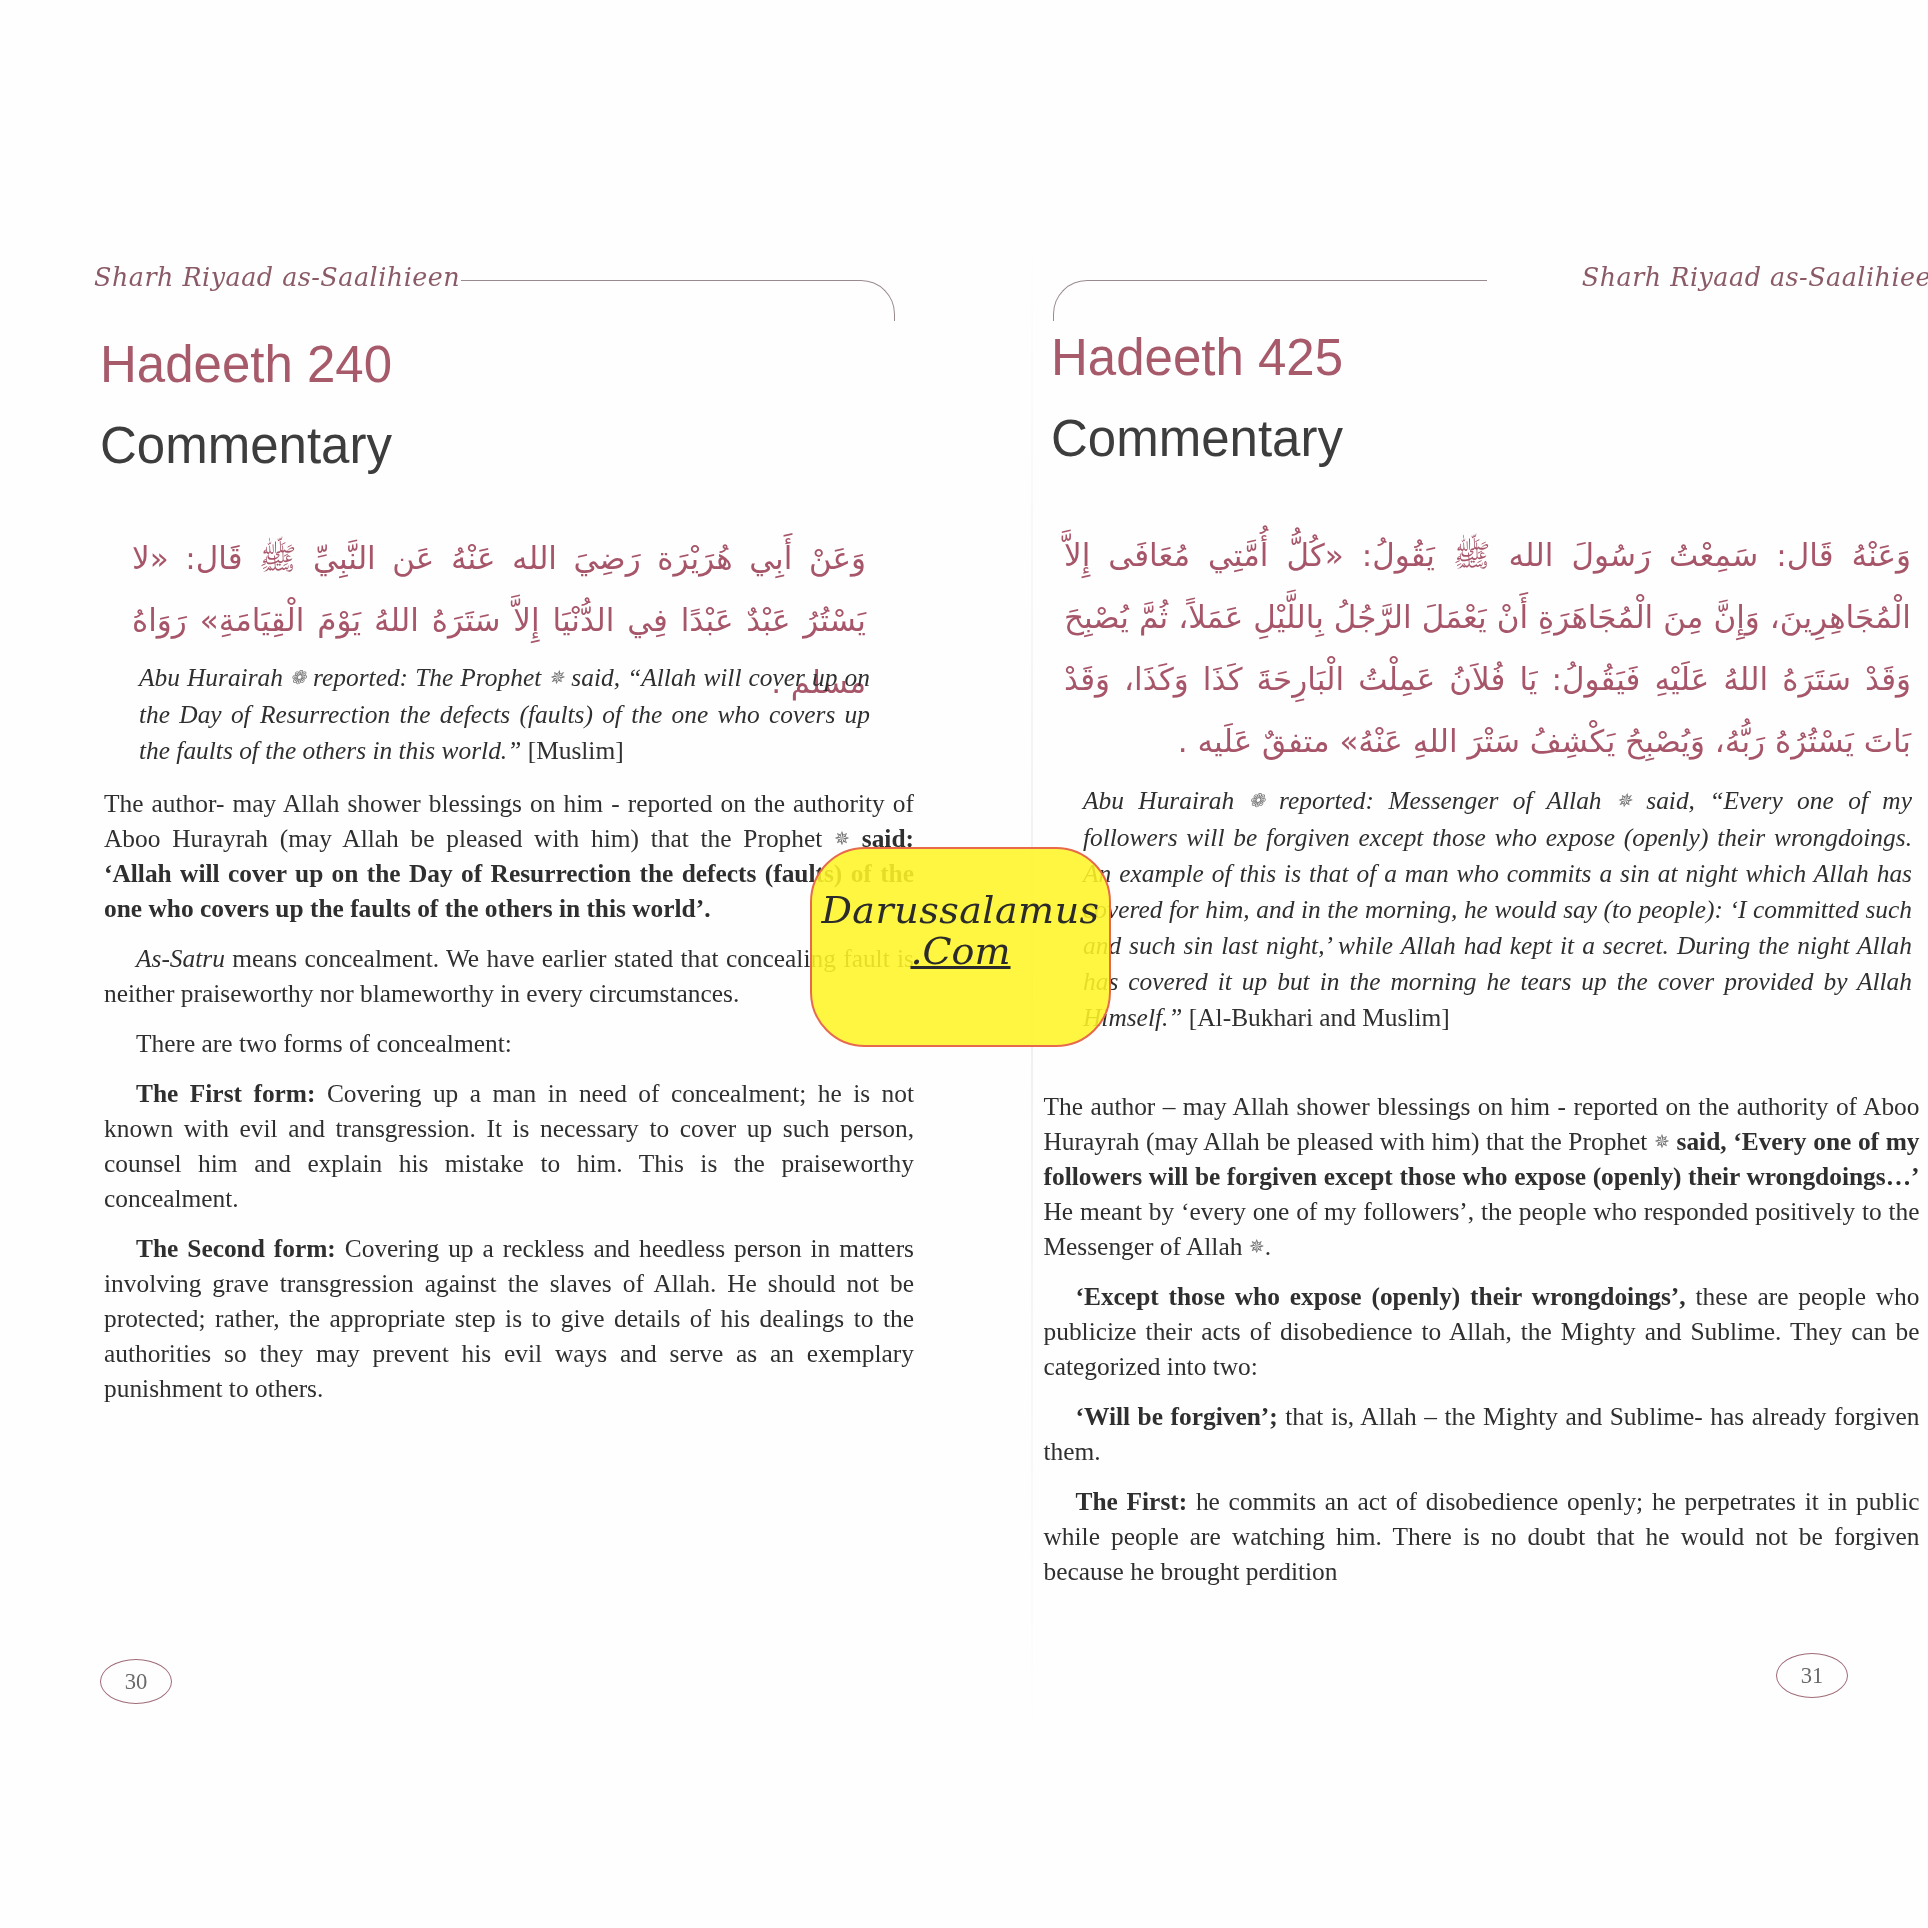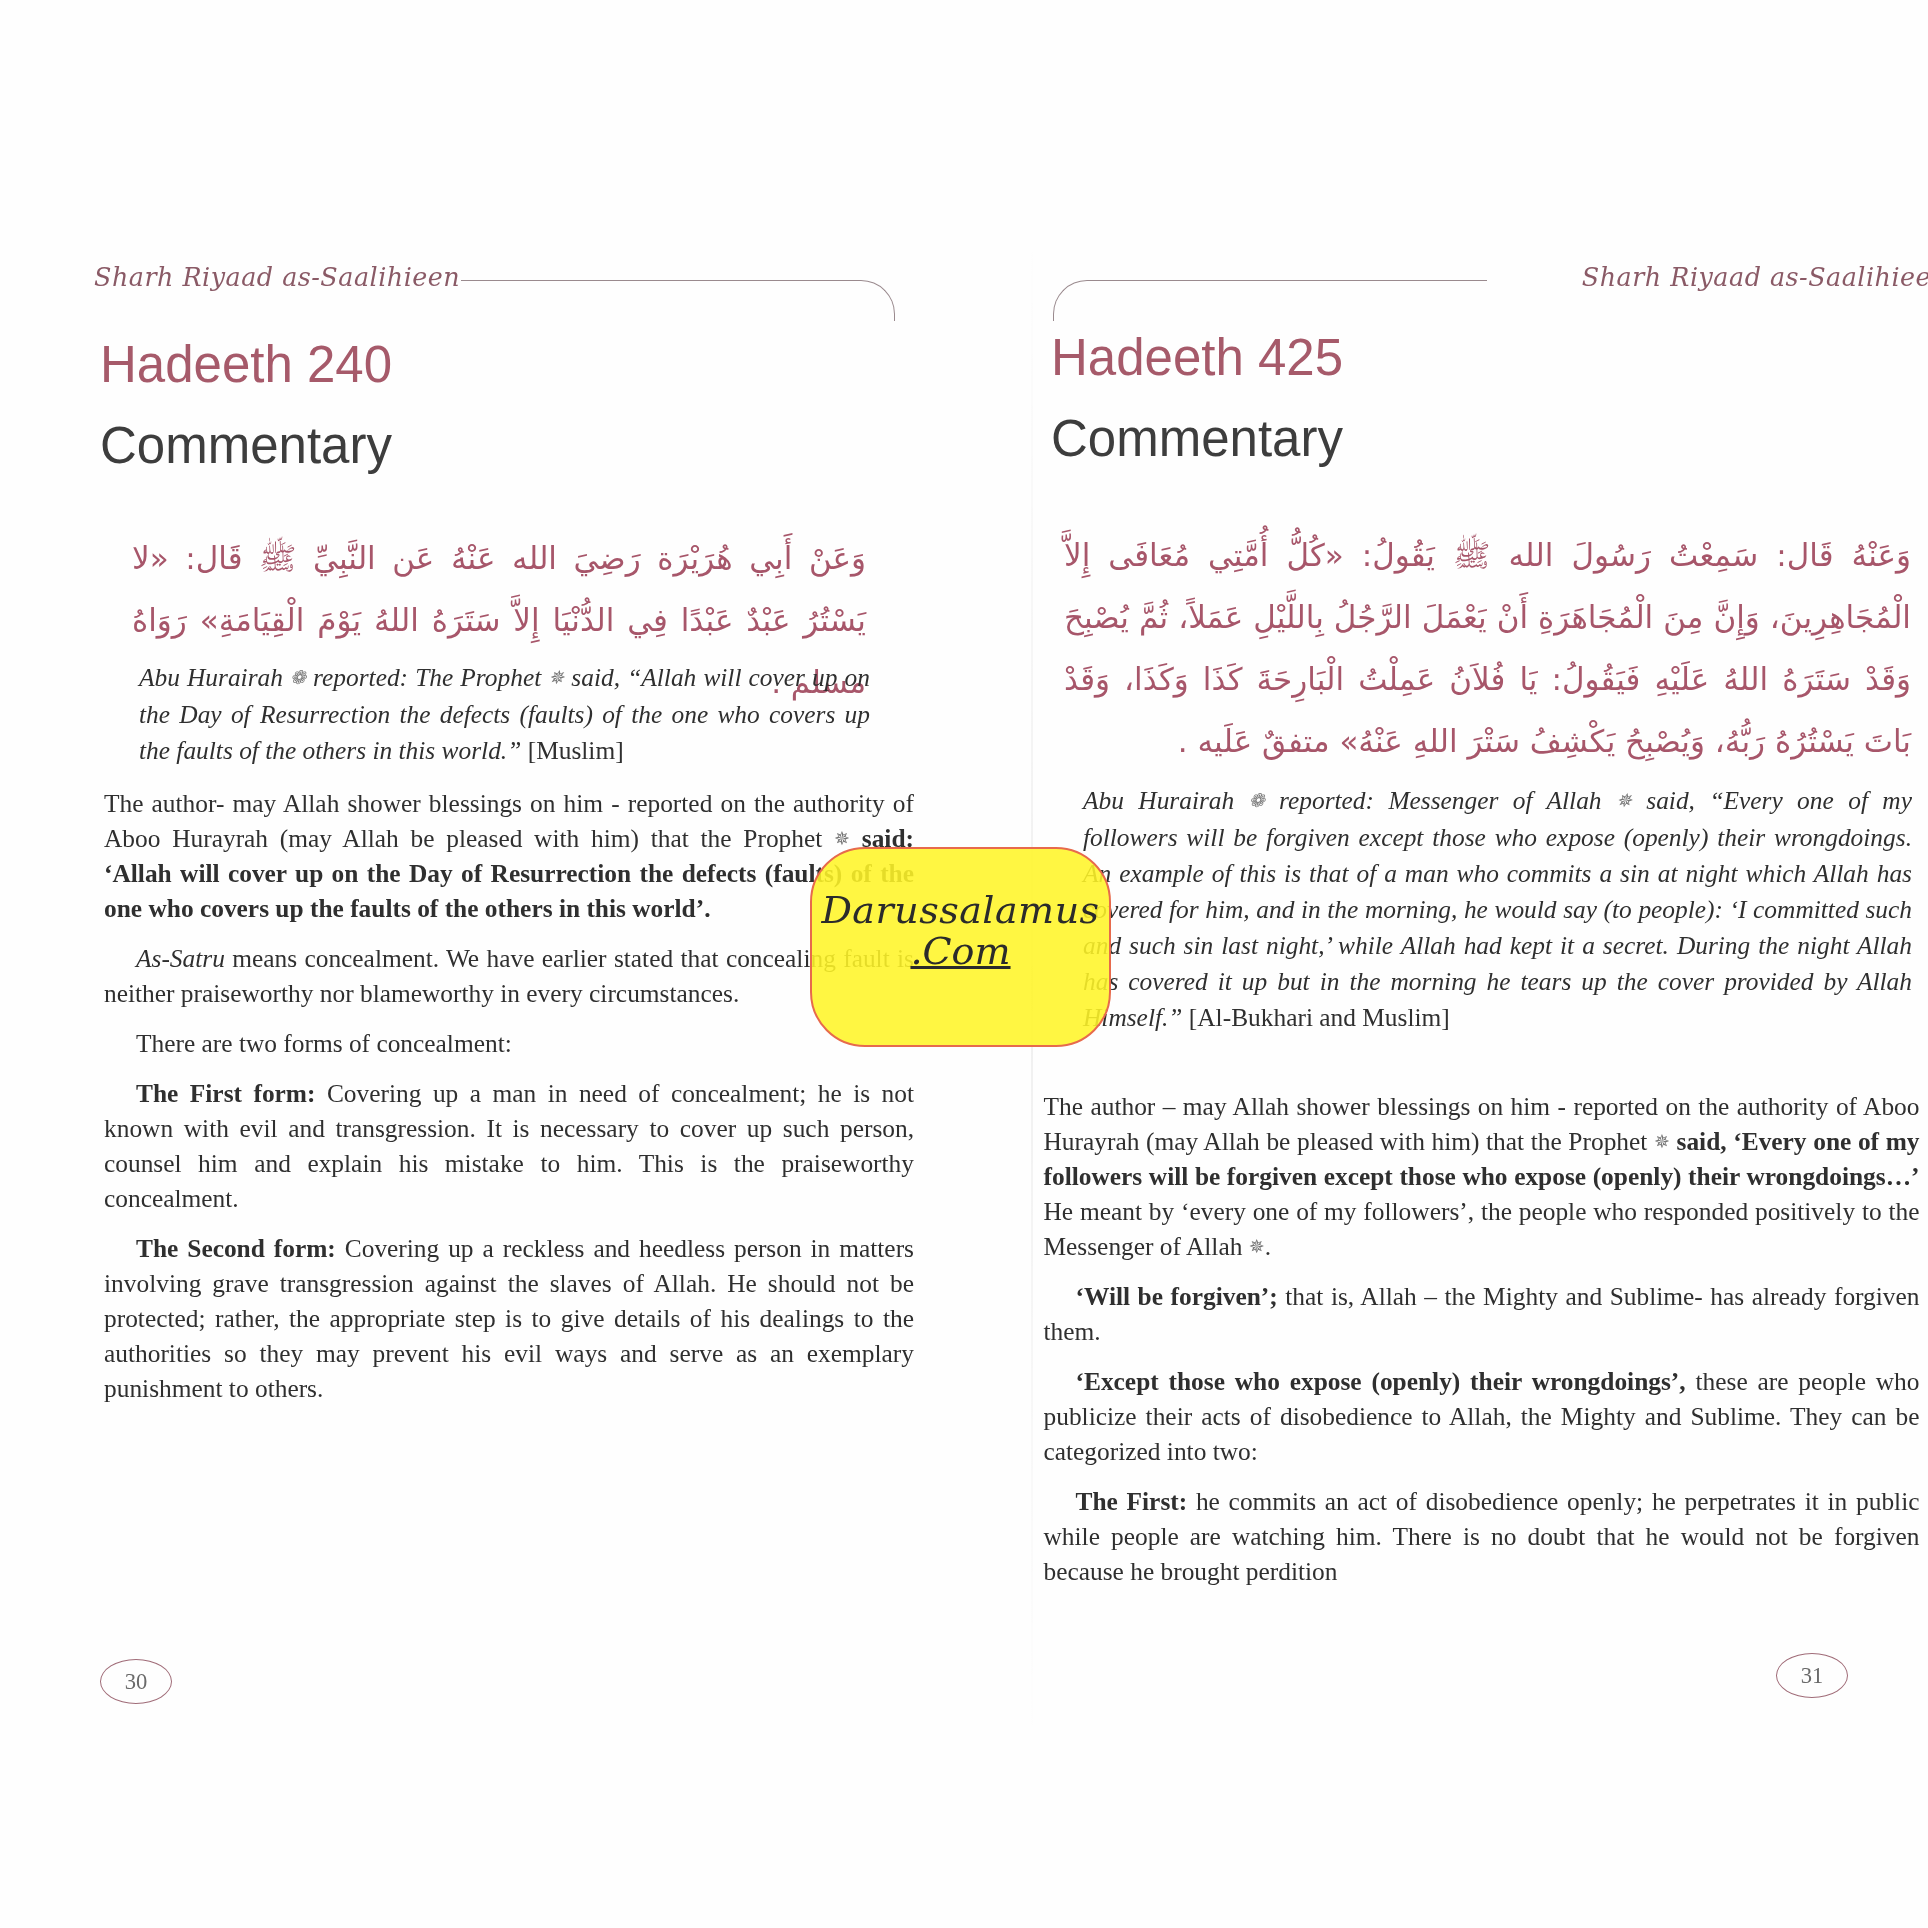--- a/index.html
+++ b/index.html
@@ -262,26 +262,26 @@
 
     <div class="body-text">
       <p>
         <span>The author – may Allah shower blessings on him - reported on the authority of Aboo Hurayrah (may Allah be pleased with him) that the Prophet</span>
         <span class="salutation">✵</span>
         <span class="lead">said, ‘Every one of my followers will be forgiven except those who expose (openly) their wrongdoings…’</span>
         <span>He meant by ‘every one of my followers’, the people who responded positively to the Messenger of Allah</span>
         <span class="salutation">✵</span><span>.</span>
       </p>
       <p class="indent">
+        <span class="lead">‘Except those who expose (openly) their wrongdoings’,</span>
+        <span>these are people who publicize their acts of disobedience to Allah, the Mighty and Sublime. They can be categorized into two:</span>
+      </p>
+      <p class="indent">
         <span class="lead">‘Will be forgiven’;</span>
         <span>that is, Allah – the Mighty and Sublime- has already forgiven them.</span>
-      </p>
-      <p class="indent">
-        <span class="lead">‘Except those who expose (openly) their wrongdoings’,</span>
-        <span>these are people who publicize their acts of disobedience to Allah, the Mighty and Sublime. They can be categorized into two:</span>
       </p>
       <p class="indent">
         <span class="lead">The First:</span>
         <span>he commits an act of disobedience openly; he perpetrates it in public while people are watching him. There is no doubt that he would not be forgiven because he brought perdition</span>
       </p>
     </div>
 
     <div class="page-number">31</div>
   </section>
 

